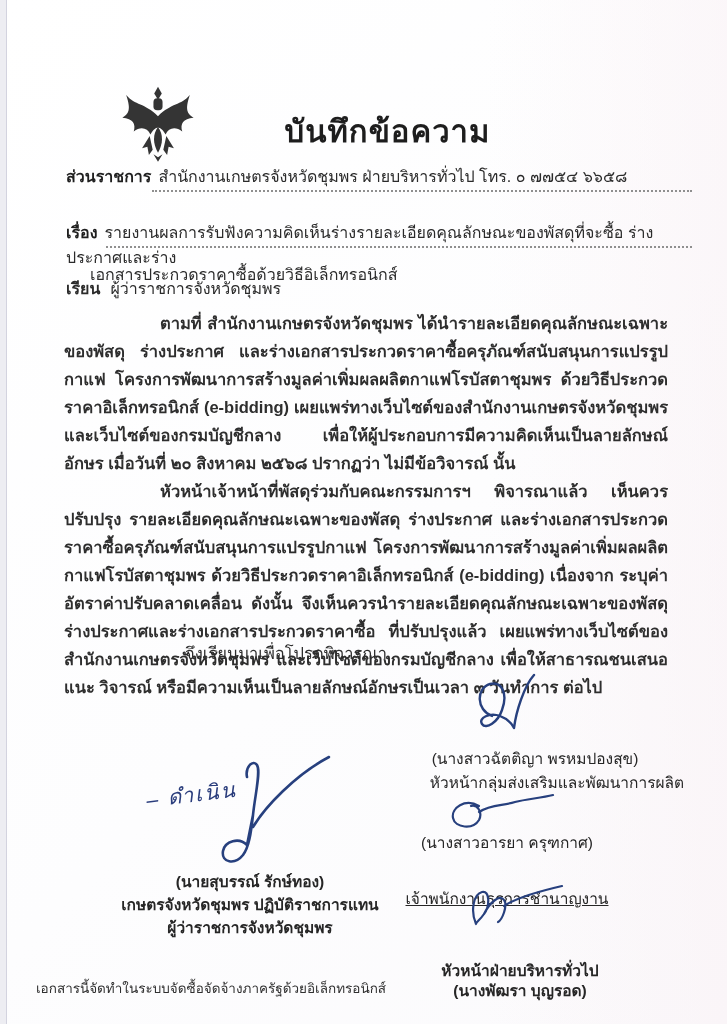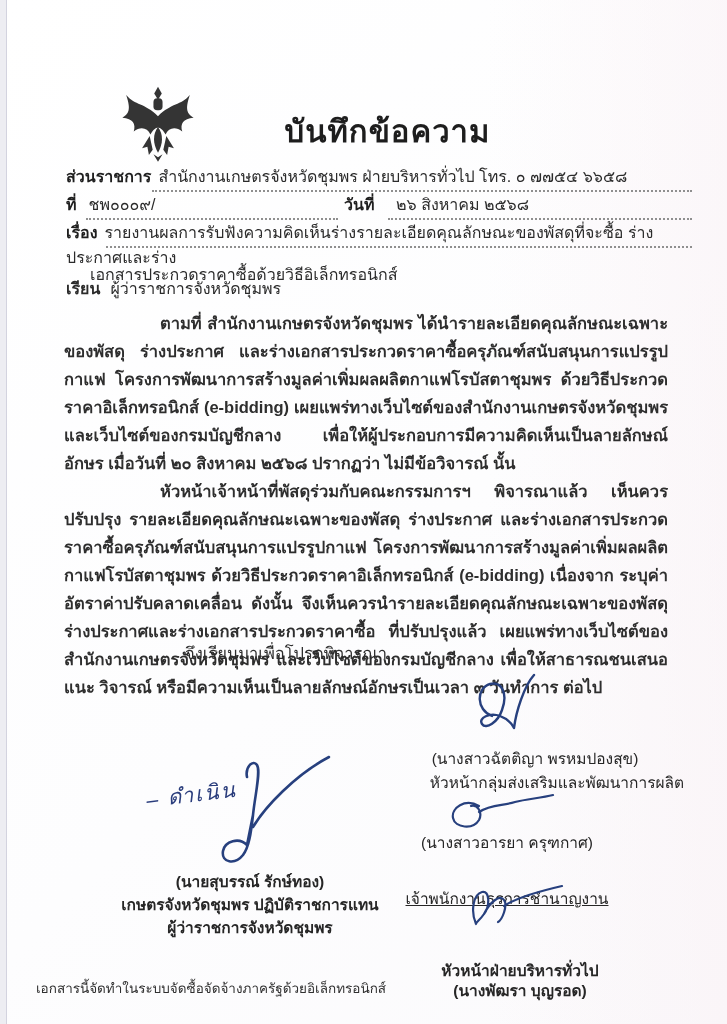--- a/index.html
+++ b/index.html
@@ -81,27 +81,20 @@
     </svg>
   </div>
 
   <div class="doc-title">บันทึกข้อความ</div>
 
   <div class="hline" style="top:164px;">
     <span class="lbl">ส่วนราชการ</span><span class="val">สำนักงานเกษตรจังหวัดชุมพร ฝ่ายบริหารทั่วไป โทร. ๐ ๗๗๕๔ ๖๖๕๘</span>
     <span class="dots" style="left:86px; right:0;"></span>
   </div>
 
-  <div class="hline" style="top:192px;">
-    <span class="lbl">ที่</span><span class="val" style="margin-left:12px;">ชพ๐๐๐๙/</span>
-    <span class="pos-abs lbl" style="left:278px; top:0;">วันที่</span>
-    <span class="pos-abs" style="left:330px; top:0;">๒๖ สิงหาคม ๒๕๖๘</span>
-    <span class="dots" style="left:20px; width:252px;"></span>
-    <span class="dots" style="left:322px; right:0;"></span>
-  </div>
 
   <div class="hline" style="top:220px;">
     <span class="lbl">เรื่อง</span><span class="val">รายงานผลการรับฟังความคิดเห็นร่างรายละเอียดคุณลักษณะของพัสดุที่จะซื้อ ร่างประกาศและร่าง</span>
     <span class="dots" style="left:40px; right:0;"></span>
   </div>
 
   <div class="hline" style="top:248px;">
     <span class="pos-abs" style="left:24px; top:0;margin-top:14px;">เอกสารประกวดราคาซื้อด้วยวิธีอิเล็กทรอนิกส์</span>
   </div>
 

